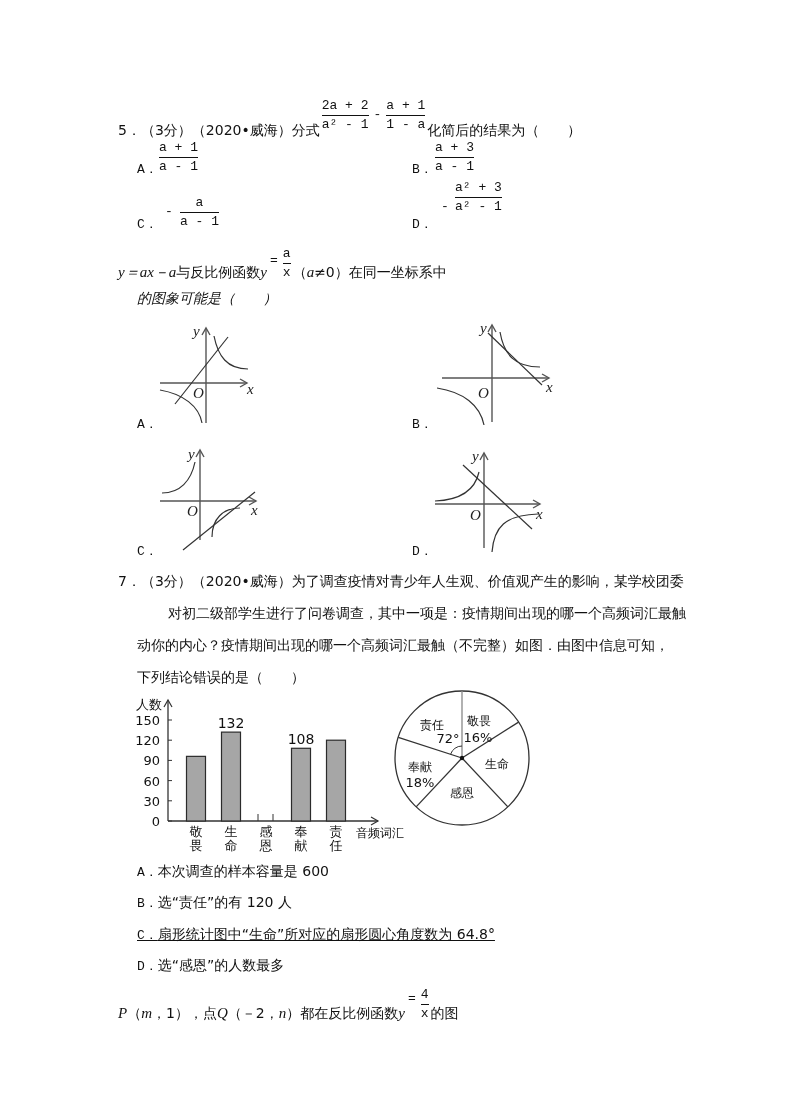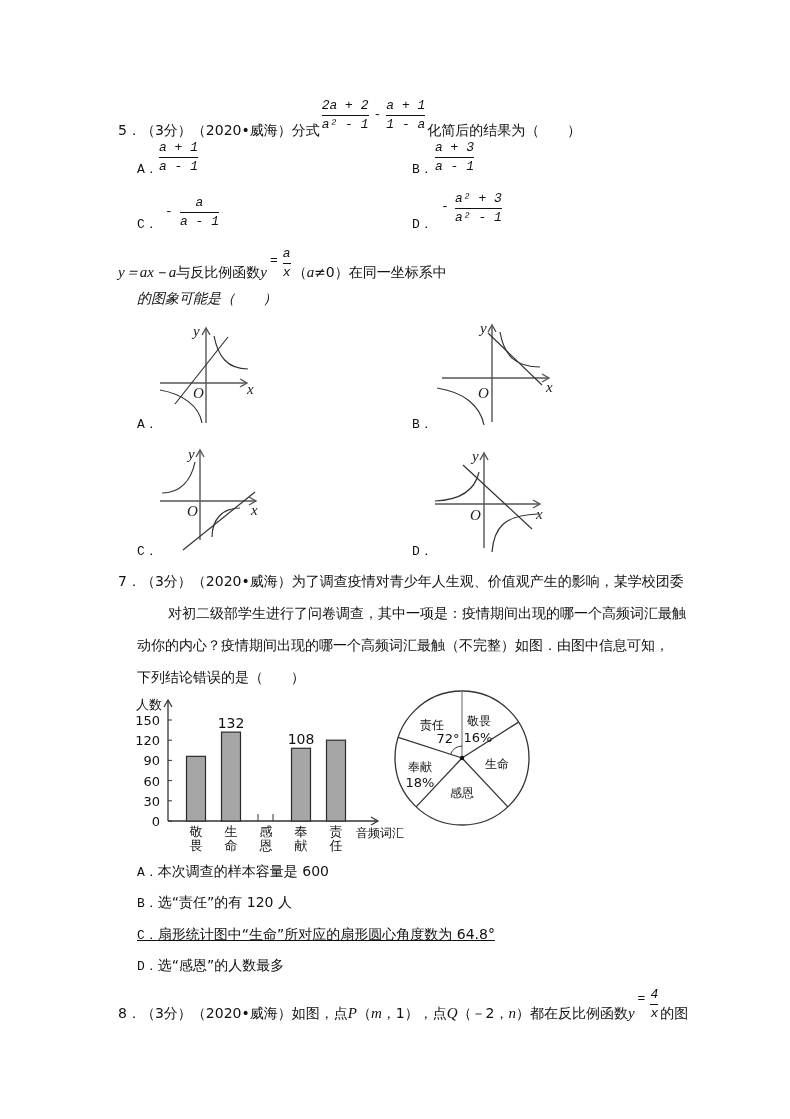--- a/index.html
+++ b/index.html
@@ -1,20 +1,20 @@
 <!DOCTYPE html>
 <html><head>
 <meta charset="utf-8">
 <style>
 html,body{margin:0;padding:0;background:#ffffff;}
 body{width:790px;height:1119px;position:relative;overflow:hidden;color:#111;font-family:"DejaVu Sans",sans-serif;font-size:14px;}
 .abs{position:absolute;white-space:nowrap;}
 .txt{font-size:14px;line-height:16px;}
 .row{position:absolute;display:flex;align-items:flex-end;white-space:nowrap;font-size:14px;line-height:16px;}
-.frac{display:inline-flex;flex-direction:column;align-items:center;font-family:"Liberation Mono",monospace;font-size:13px;line-height:14px;padding:0 2px;font-style:italic;}
+.frac{display:inline-flex;flex-direction:column;align-items:center;font-family:"Liberation Mono",monospace;font-size:13px;line-height:14px;padding:0 2px;}
 .frac .bar{align-self:stretch;border-top:1px solid #111;height:0;margin:2px 0 2px;}
 .frac.abs{position:absolute;}
 .mono{font-family:"Liberation Mono",monospace;font-size:13px;}
 .it{font-family:"Liberation Serif",serif;font-style:italic;font-size:15px;line-height:16px;}
 .eq{position:relative;top:-11px;font-family:"Liberation Mono",monospace;font-size:13px;padding:0 3px;}
 .eq8{position:relative;top:-14px;font-family:"Liberation Mono",monospace;font-size:13px;padding:0 3px;}
 .op{position:relative;top:-15px;font-family:"Liberation Mono",monospace;font-size:13px;padding:0 3px;}
 .lift6{margin-bottom:6px;}
 .opt-label{font-family:"Liberation Mono",monospace;font-size:13px;}
 svg text{font-family:"DejaVu Sans",sans-serif;}
@@ -58,21 +58,21 @@
 <span class="abs opt-label" style="left:137px;top:215px;">C．</span>
 <span class="abs mono" style="left:165px;top:204px;">-</span>
 <span class="frac abs" style="left:178px;top:196px;">
   <span>a</span>
   <span class="bar"></span>
   <span>a - 1</span>
 </span>
 
 <span class="abs opt-label" style="left:412px;top:215px;">D．</span>
 <span class="abs mono" style="left:441px;top:199px;">-</span>
-<span class="frac abs" style="left:453px;top:192px;">
+<span class="frac abs" style="left:453px;top:181px;">
   <span>a² + 3</span>
   <span class="bar"></span>
   <span>a² - 1</span>
 </span>
 
 <div class="row" style="left:118px;top:244px;height:36px;">
   <span class="it">y＝ax－a</span>
   <span class="txt">与反比例函数 </span>
   <span class="it">y</span>
   <span class="eq">=</span>
@@ -223,21 +223,20 @@
   <span class="opt-label">B．</span><span class="txt">选“责任”的有 120 人</span>
 </div>
 <div class="abs" style="left:137px;top:926px;text-decoration:underline;">
   <span class="opt-label">C．</span><span class="txt">扇形统计图中“生命”所对应的扇形圆心角度数为 64.8°</span>
 </div>
 <div class="abs" style="left:137px;top:957px;">
   <span class="opt-label">D．</span><span class="txt">选“感恩”的人数最多</span>
 </div>
 
 <div class="row" style="left:118px;top:982px;height:39px;">
-  <span class="txt">8．（3分）（2020•威海）如图，点 </span>
   <span class="it">P</span>
   <span class="txt">（</span>
   <span class="it">m</span>
   <span class="txt">，1），点 </span>
   <span class="it">Q</span>
   <span class="txt">（－2，</span>
   <span class="it">n</span>
   <span class="txt">）都在反比例函数 </span>
   <span class="it">y</span>
   <span class="eq8">=</span>

